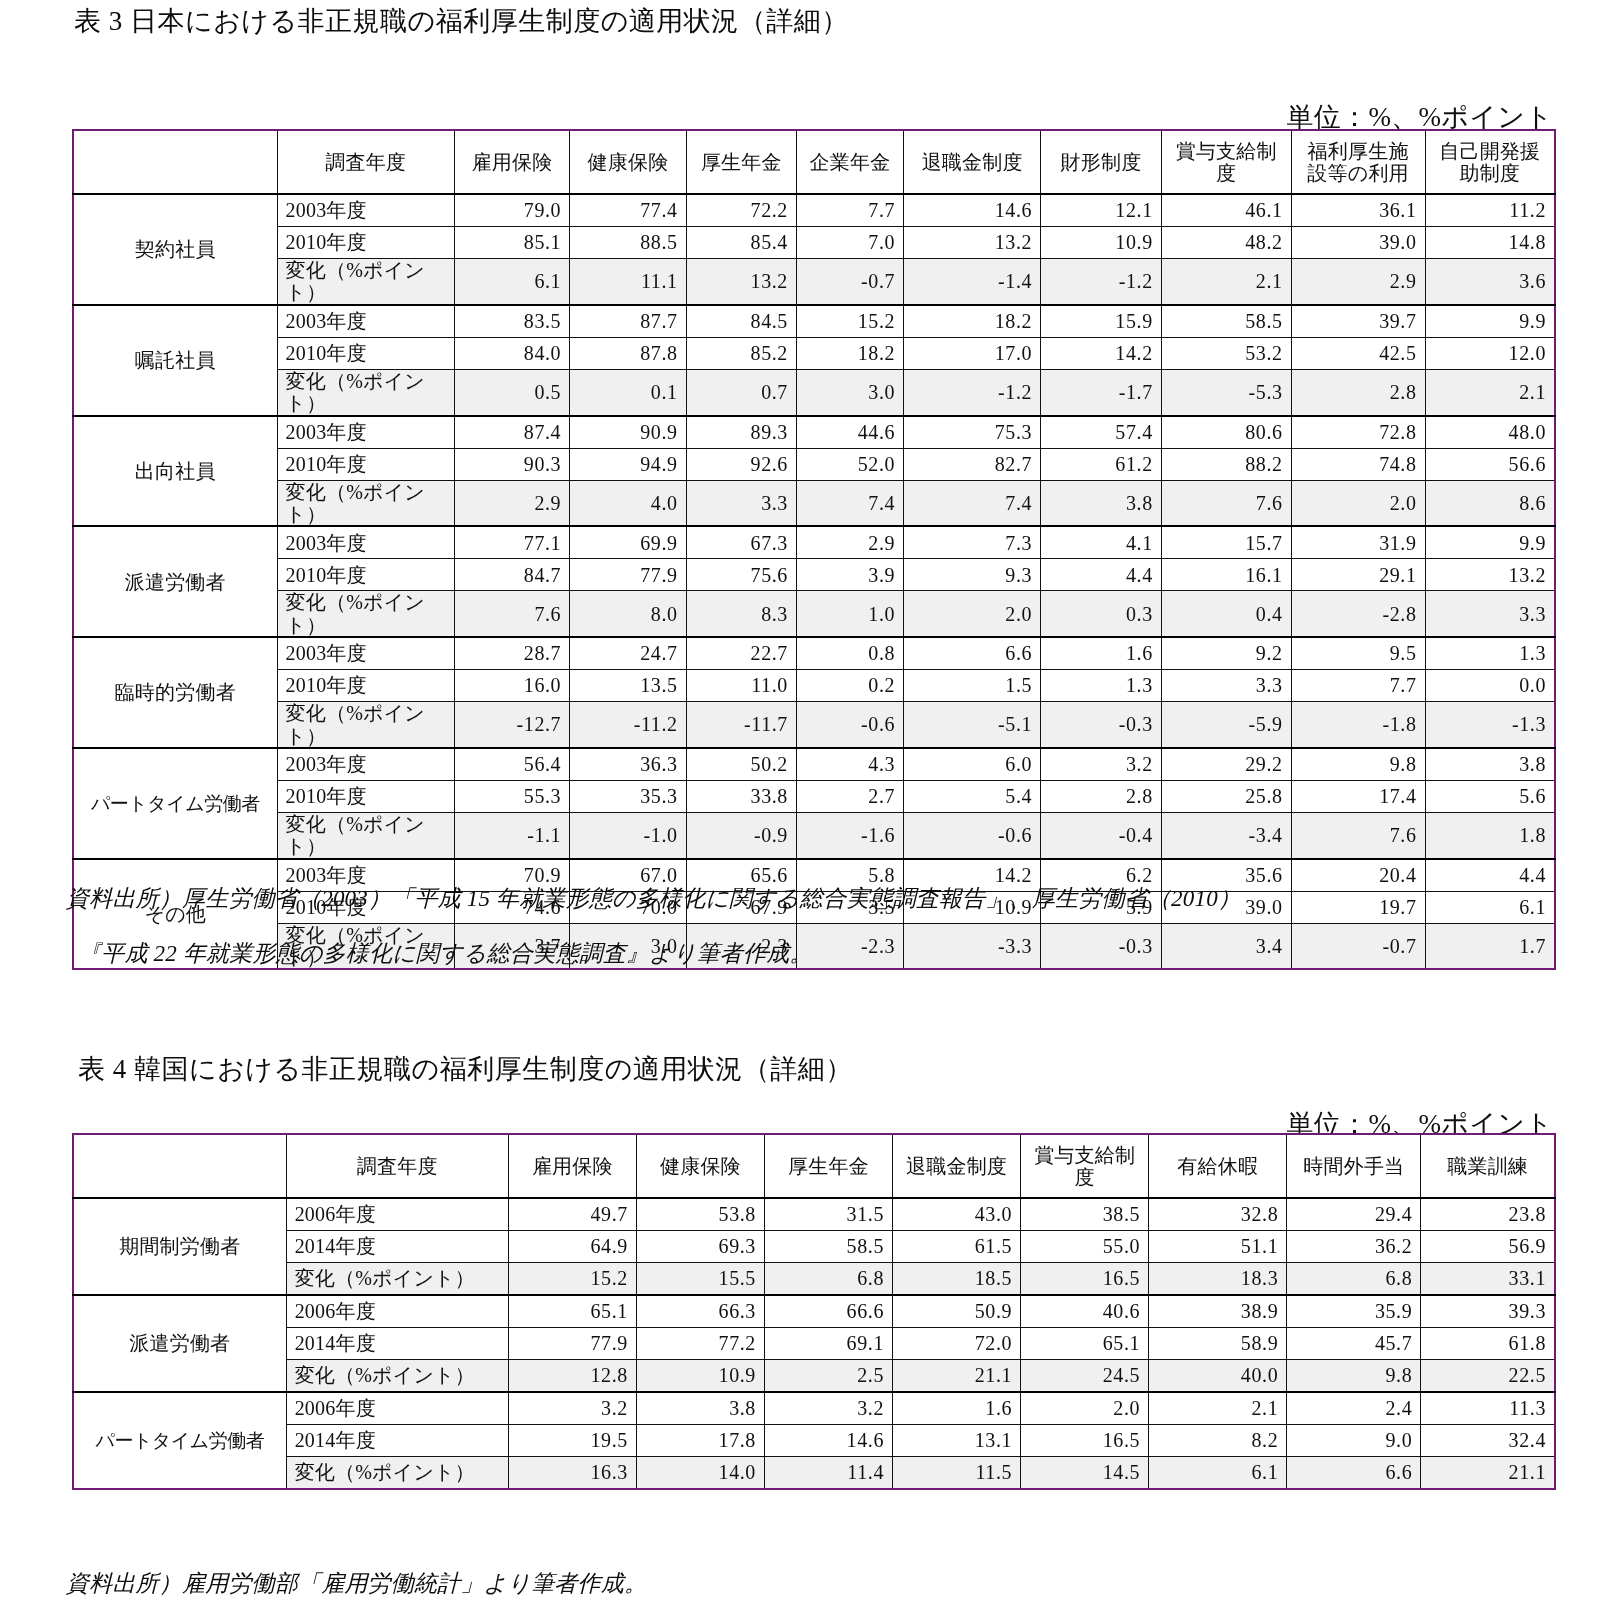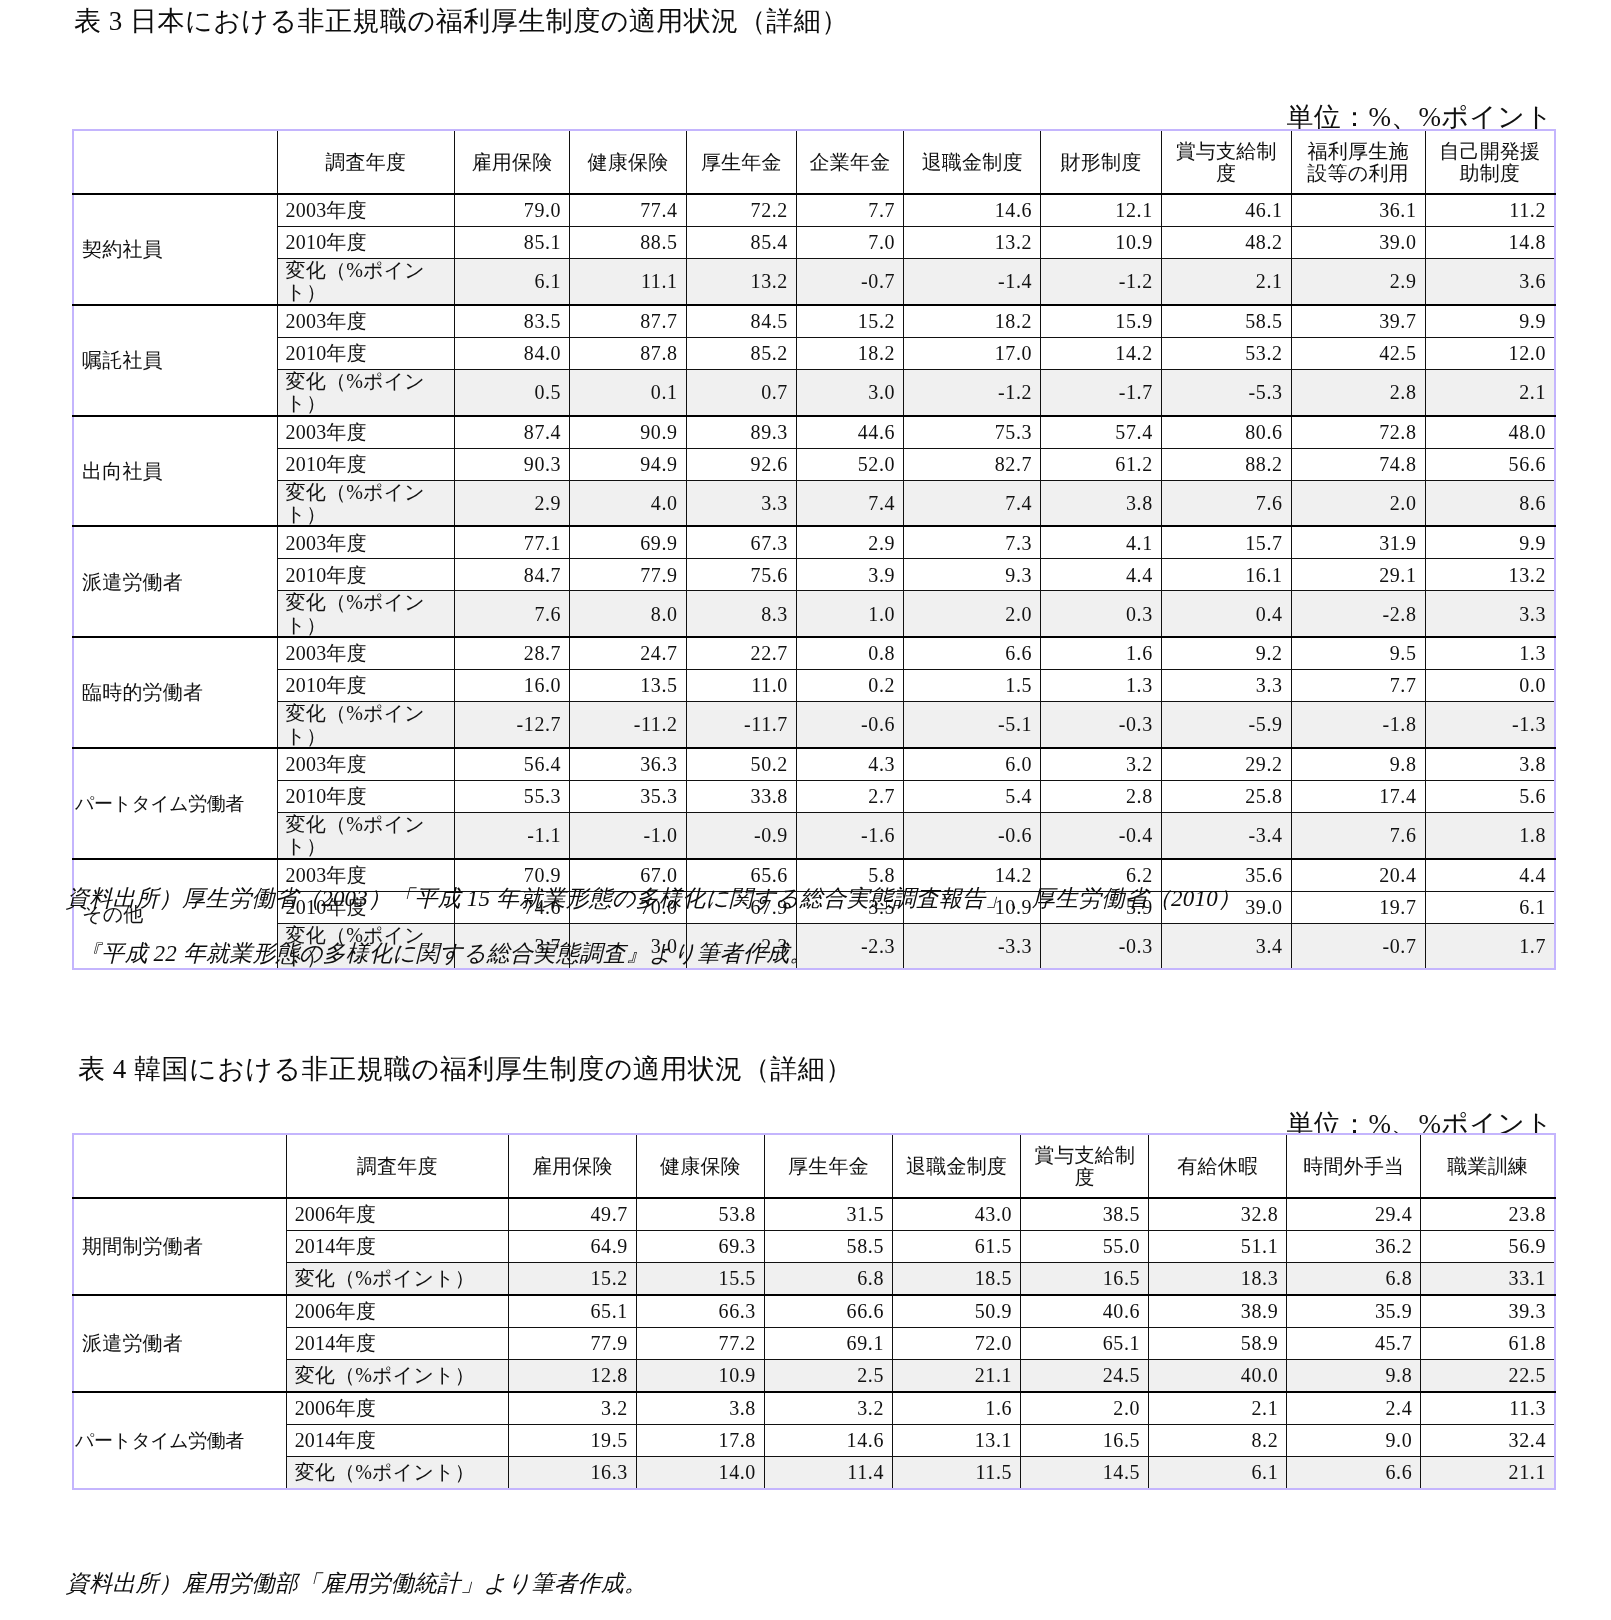--- a/index.html
+++ b/index.html
@@ -57,38 +57,39 @@
     border: 1px solid #111;
     padding: 0 8px;
     font-weight: normal;
     vertical-align: middle;
     background: #ffffff;
     line-height: 1.12;
   }
 
   
   table.data-table {
-    border: 2px solid #c4b5fd;
+    border: 2px solid #701a75;
   }
 
   
   table.data-table thead th {
     text-align: center;
     height: 62px;
     font-size: 20px;
     border-bottom: 2px solid #000;
     letter-spacing: 0.2px;
   }
   table.data-table thead th.corner { border-left: none; }
 
   
   table.data-table tbody td {
     height: 31px;
   }
   td.group-label {
+    text-align: center;
     font-size: 20px;
     letter-spacing: 0.2px;
     border-right: 1px solid #111;
   }
   td.group-label.tight {
     font-size: 19px;
     letter-spacing: -0.5px;
     padding: 0 1px;
   }
   td.year-label {

